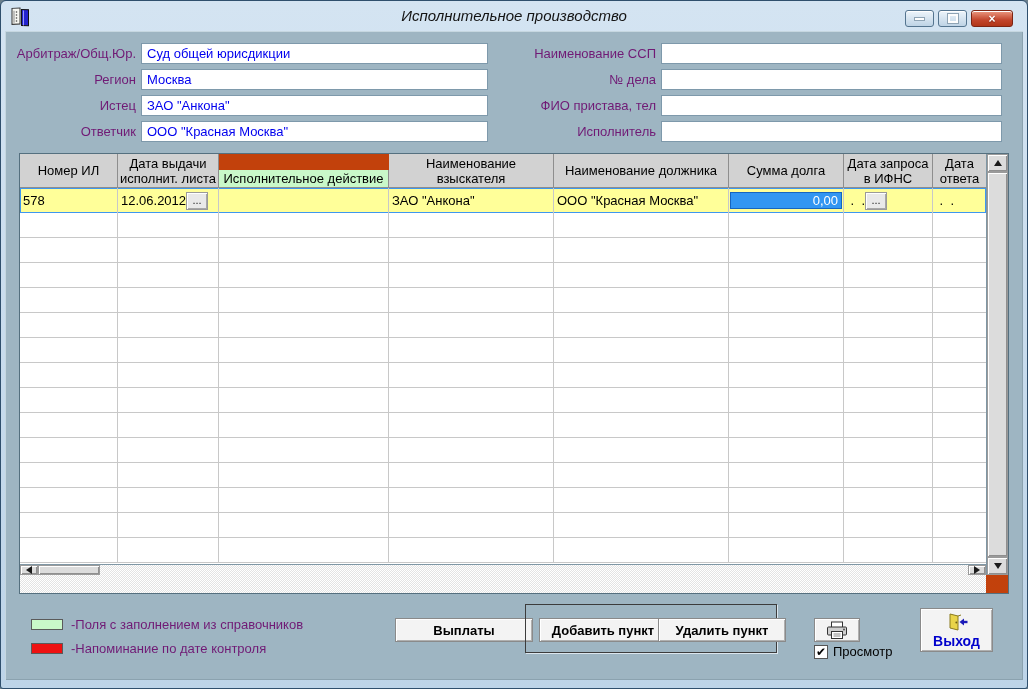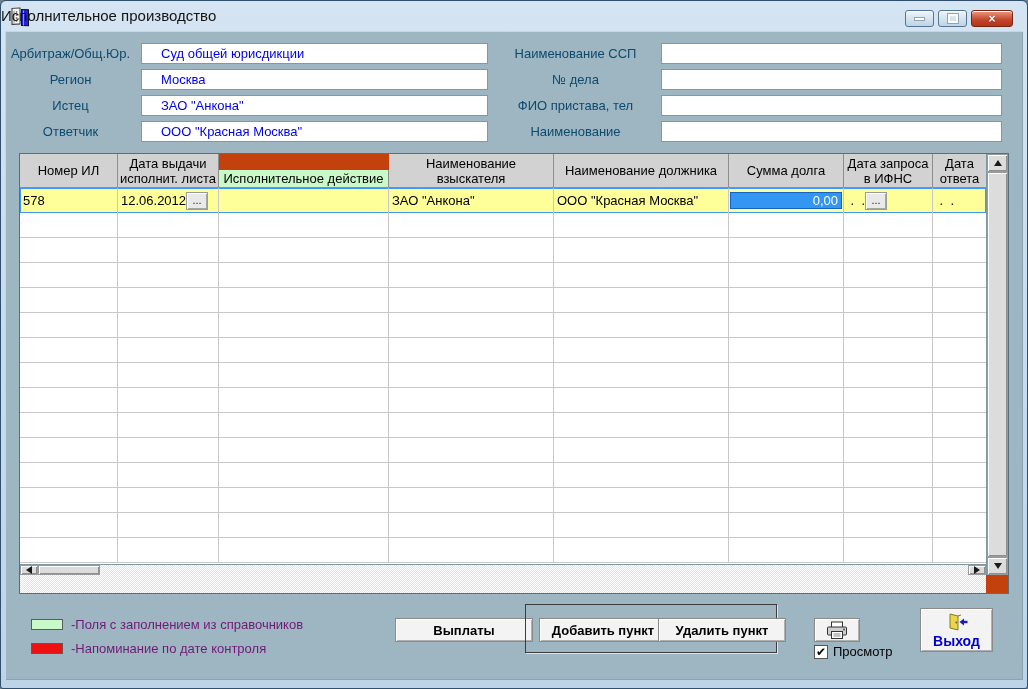--- a/index.html
+++ b/index.html
@@ -12,21 +12,21 @@
     position: relative; width: 1028px; height: 689px;
     background: linear-gradient(#d4e4f2, #bdd4e8);
     border: 1px solid #2f4f6d;
     border-radius: 6px 6px 3px 3px;
     overflow: hidden;
   }
   
   .titlebar { position: relative; height: 30px; }
   .title-text {
     position: absolute; left: 0; right: 0; top: 6px;
-    font-size: 15px; color: #141414;
+    text-align: center; font-size: 15px; color: #141414; font-style: italic;
   }
   .app-icon { position: absolute; left: 9px; top: 5px; width: 22px; height: 21px; }
   .winbtns { position: absolute; right: 14px; top: 9px; display: flex; gap: 4px; }
   .winbtn {
     width: 29px; height: 17px; border: 1px solid #54748f; border-radius: 3px;
     background: linear-gradient(#eef5fb, #bed3e5);
     display: flex; align-items: center; justify-content: center;
     box-shadow: inset 0 1px 0 #ffffff;
   }
   .winbtn.close {
@@ -38,26 +38,26 @@
   }
   .glyph-min { width: 11px; height: 4px; background: #fdfdfd; border: 1px solid #8fa4b5; }
   .glyph-max { width: 10px; height: 9px; border: 2px solid #fdfdfd; outline: 1px solid #8fa4b5; background: transparent; }
   
   .client {
     position: absolute; left: 4px; right: 4px; top: 30px; bottom: 8px;
     background: #9eb5c2;
     box-shadow: inset 1px 1px 0 #c6d7e0, inset -1px -1px 0 #8ba2af;
   }
   .flabel {
-    position: absolute; font-size: 13px; color: #0c4a6e; text-align: center; height: 16px;
+    position: absolute; font-size: 13px; color: #701a75; text-align: right; height: 16px;
   }
   .finput {
     position: absolute; height: 21px; background: #fff;
     border: 1px solid #7e99ab; color: #0000ee; font-size: 13px;
-    font-family: "Liberation Sans", sans-serif; padding: 1px 19px;
+    font-family: "Liberation Sans", sans-serif; padding: 1px 5px;
   }
   
   .table-wrap {
     position: absolute; left: 14px; top: 122px; width: 990px; height: 441px;
     background: #c2410c; border: 1px solid #55707f;
     display: grid; grid-template-columns: 1fr 22px; grid-template-rows: 1fr 18px;
   }
   .table-main { display: flex; flex-direction: column; overflow: hidden; }
   .thead, .grid-row {
     display: grid;
@@ -187,21 +187,21 @@
     <input class="finput" style="left: 136px; top: 64px; width: 347px;" value="ЗАО &quot;Анкона&quot;">
     <div class="flabel" style="left:0; top:93px; width:131px;">Ответчик</div>
     <input class="finput" style="left: 136px; top: 90px; width: 347px;" value="ООО &quot;Красная Москва&quot;">
 
     <div class="flabel" style="left:490px; top:15px; width:161px;">Наименование ССП</div>
     <input class="finput" style="left: 656px; top: 12px; width: 341px;" value="">
     <div class="flabel" style="left:490px; top:41px; width:161px;">№ дела</div>
     <input class="finput" style="left: 656px; top: 38px; width: 341px;" value="">
     <div class="flabel" style="left:490px; top:67px; width:161px;">ФИО пристава, тел</div>
     <input class="finput" style="left: 656px; top: 64px; width: 341px;" value="">
-    <div class="flabel" style="left:490px; top:93px; width:161px;">Наименование</div>
+    <div class="flabel" style="left:490px; top:93px; width:161px;">Исполнитель</div>
     <input class="finput" style="left: 656px; top: 90px; width: 341px;" value="">
 
     <div class="table-wrap">
       <div class="table-main">
         <div class="thead">
           <div class="th">Номер ИЛ</div>
           <div class="th">Дата выдачи исполнит. листа</div>
           <div class="th" style="background-color: rgb(201, 248, 201); margin-top: 16px;">Исполнительное действие</div>
           <div class="th">Наименование взыскателя</div>
           <div class="th">Наименование должника</div>

